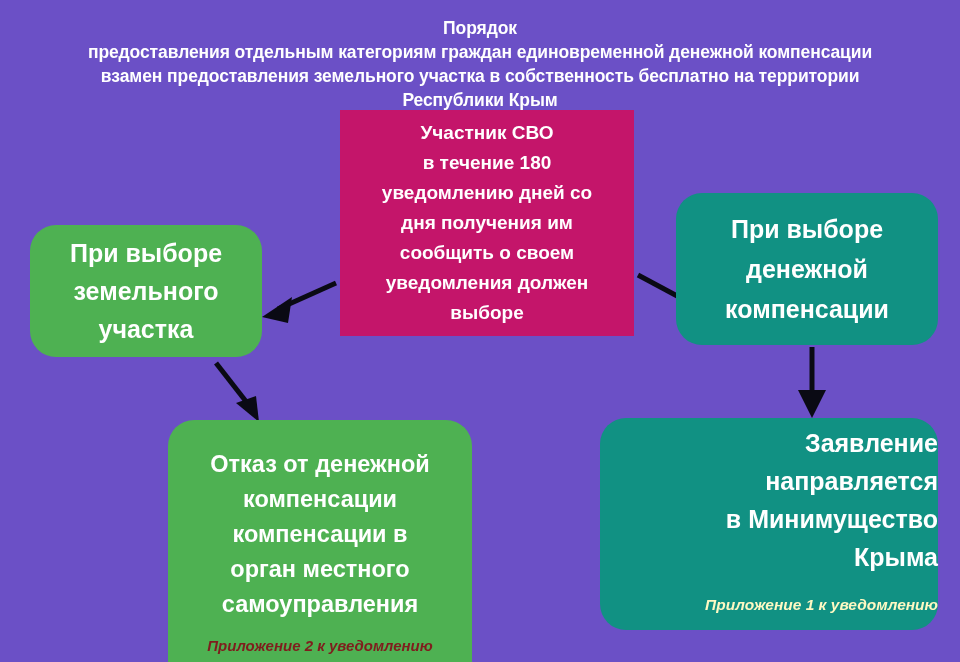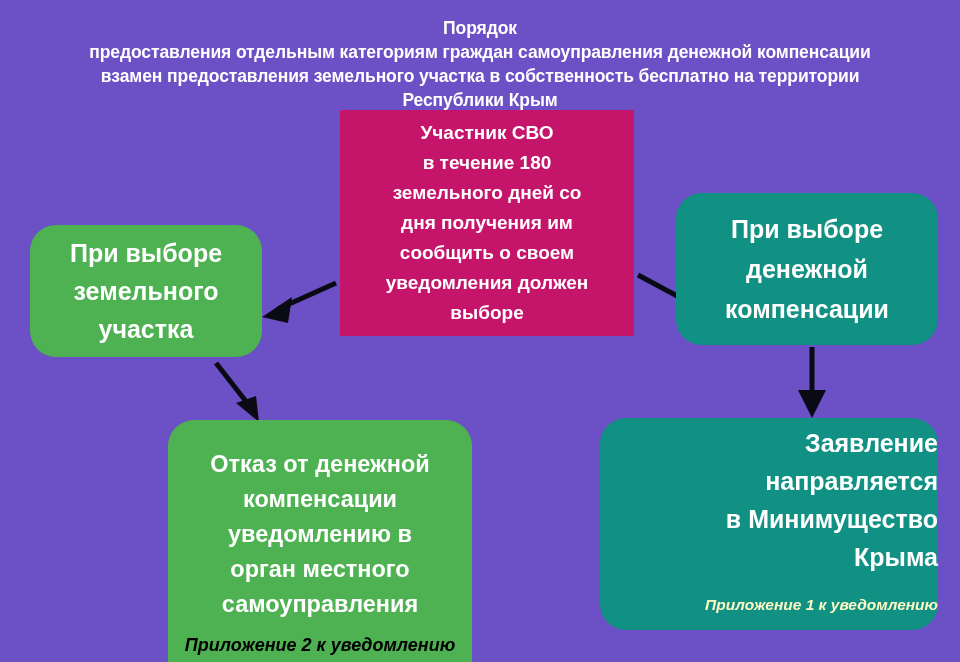--- a/index.html
+++ b/index.html
@@ -98,22 +98,22 @@
     top: 420px;
     width: 304px;
     height: 286px;
     background: #4EB152;
     border-radius: 26px;
     font-size: 23.5px;
     line-height: 35px;
     padding-bottom: 16px;
   }
   #node-left-result .annex {
-    color: #000000;
-    font-size: 18px;
+    color: #7f1d1d;
+    font-size: 15px;
     margin-top: 6px;
   }
 
   
   #node-right-result {
     left: 600px;
     top: 418px;
     width: 338px;
     height: 212px;
     background: #119183;
@@ -138,21 +138,21 @@
     pointer-events: none;
   }
 </style>
 </head>
 <body>
 
 <div id="canvas">
 
   <div id="title">
     <span class="tline">Порядок</span>
-    <span class="tline">предоставления отдельным категориям граждан самоуправления денежной компенсации</span>
+    <span class="tline">предоставления отдельным категориям граждан единовременной денежной компенсации</span>
     <span class="tline">взамен предоставления земельного участка в собственность бесплатно на территории</span>
     <span class="tline">Республики Крым</span>
   </div>
 
   <svg id="arrows" viewBox="0 0 960 662" width="960" height="662">
 
     <g>
       <line x1="336" y1="283" x2="278" y2="309" stroke="#0A0A14" stroke-width="5"></line>
       <polygon points="262,317 292,297 288,323" fill="#0A0A14"></polygon>
     </g>
@@ -169,21 +169,21 @@
 
     <g>
       <line x1="812" y1="347" x2="812" y2="394" stroke="#0A0A14" stroke-width="5"></line>
       <polygon points="812,418 798,390 826,390" fill="#0A0A14"></polygon>
     </g>
   </svg>
 
   <div class="node" id="node-central">
     <span class="line">Участник СВО</span>
     <span class="line">в течение 180</span>
-    <span class="line">земельного дней со</span>
+    <span class="line">уведомлению дней со</span>
     <span class="line">дня получения им</span>
     <span class="line">сообщить о своем</span>
     <span class="line">уведомления должен</span>
     <span class="line">выборе</span>
   </div>
 
   <div class="node" id="node-left-choice">
     <span class="line">При выборе</span>
     <span class="line">земельного</span>
     <span class="line">участка</span>
@@ -191,21 +191,21 @@
 
   <div class="node" id="node-right-choice">
     <span class="line">При выборе</span>
     <span class="line">денежной</span>
     <span class="line">компенсации</span>
   </div>
 
   <div class="node" id="node-left-result">
     <span class="line">Отказ от денежной</span>
     <span class="line">компенсации</span>
-    <span class="line">уведомлению в</span>
+    <span class="line">компенсации в</span>
     <span class="line">орган местного</span>
     <span class="line">самоуправления</span>
     <span class="annex">Приложение 2 к уведомлению</span>
   </div>
 
   <div class="node" id="node-right-result">
     <span class="line">Заявление</span>
     <span class="line">направляется</span>
     <span class="line">в Минимущество</span>
     <span class="line">Крыма</span>

